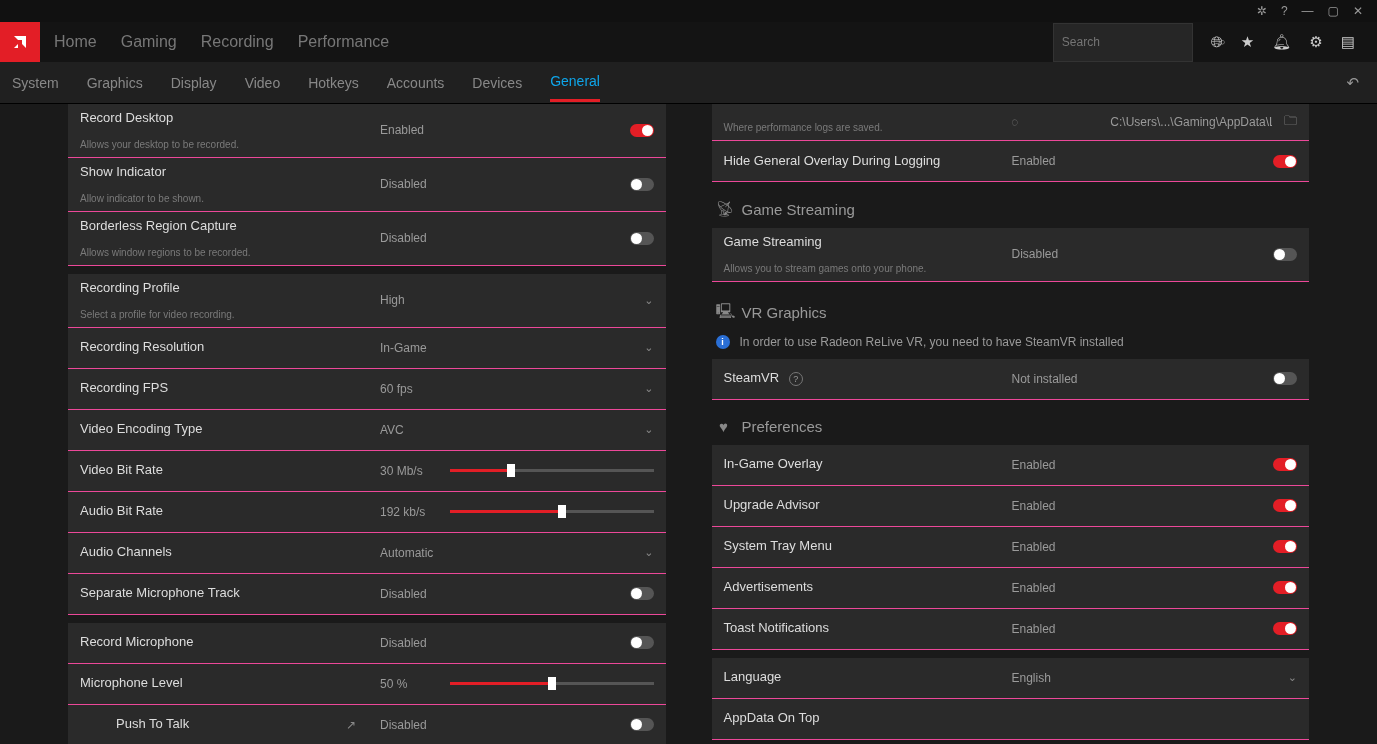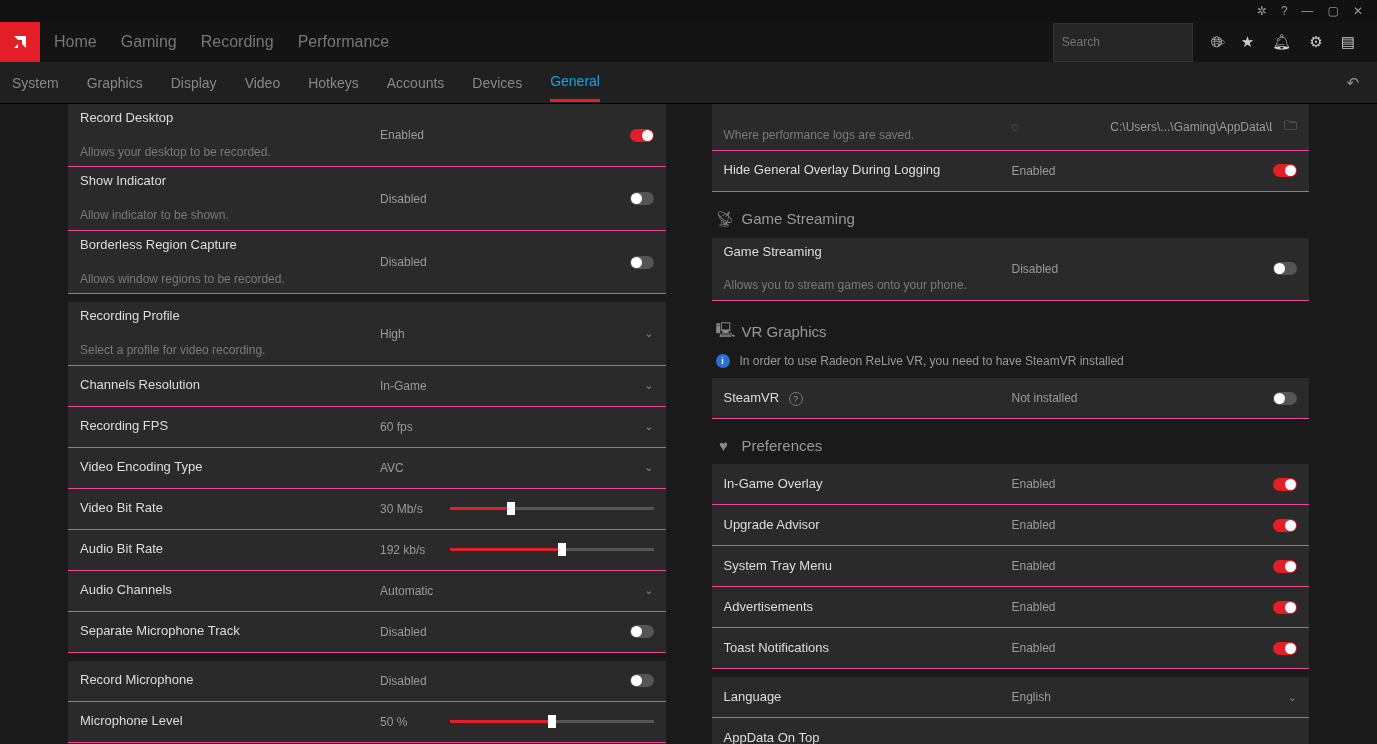--- a/index.html
+++ b/index.html
@@ -45,21 +45,21 @@
   .col.left{padding-left:68px;padding-right:26px;}
   .col.right{padding-left:20px;padding-right:68px;}
   .block{margin-bottom:8px;}
   .row{display:flex;align-items:center;background:var(--row);border-bottom:1px solid #ec4899;min-height:41px;}
   .row .label-col{width:300px;padding:6px 12px;}
   .col.left .row .label-col{width:300px;}
   .col.right .row .label-col{width:288px;}
   .row .val-col{flex:1;padding:6px 12px;color:var(--text-dim);font-size:12px;display:flex;align-items:center;}
   .row .ctrl-col{padding:6px 12px;display:flex;align-items:center;gap:10px;}
   .lbl{font-size:13px;color:#ddd;line-height:1.3;}
-  .sub{font-size:12px;color:var(--text-dim2);line-height:1.3;margin-top:18px;}
+  .sub{font-size:10px;color:var(--text-dim2);line-height:1.3;margin-top:11px;}
   .chev{color:#888;font-size:11px;margin-left:auto;}
   .share{color:#888;font-size:12px;}
   
   .toggle{width:24px;height:13px;border-radius:7px;background:var(--toggle-off);position:relative;cursor:pointer;}
   .toggle::after{content:"";position:absolute;top:1px;width:11px;height:11px;border-radius:50%;background:#fff;}
   .toggle.off::after{left:1px;}
   .toggle.on{background:var(--accent);}
   .toggle.on::after{right:1px;}
   .toggle.neutral{background:#555;}
   .toggle.neutral::after{left:1px;}
@@ -167,21 +167,21 @@
             <div class="lbl">Recording Profile</div>
             <div class="sub">Select a profile for video recording.</div>
           </div>
           <div class="val-col">High</div>
           <div class="ctrl-col">
             <span class="chev">⌄</span>
           </div>
         </div>
         <div class="row">
           <div class="label-col">
-            <div class="lbl">Channels Resolution</div>
+            <div class="lbl">Recording Resolution</div>
           </div>
           <div class="val-col">In-Game</div>
           <div class="ctrl-col">
             <span class="chev">⌄</span>
           </div>
         </div>
         <div class="row">
           <div class="label-col">
             <div class="lbl">Recording FPS</div>
           </div>

